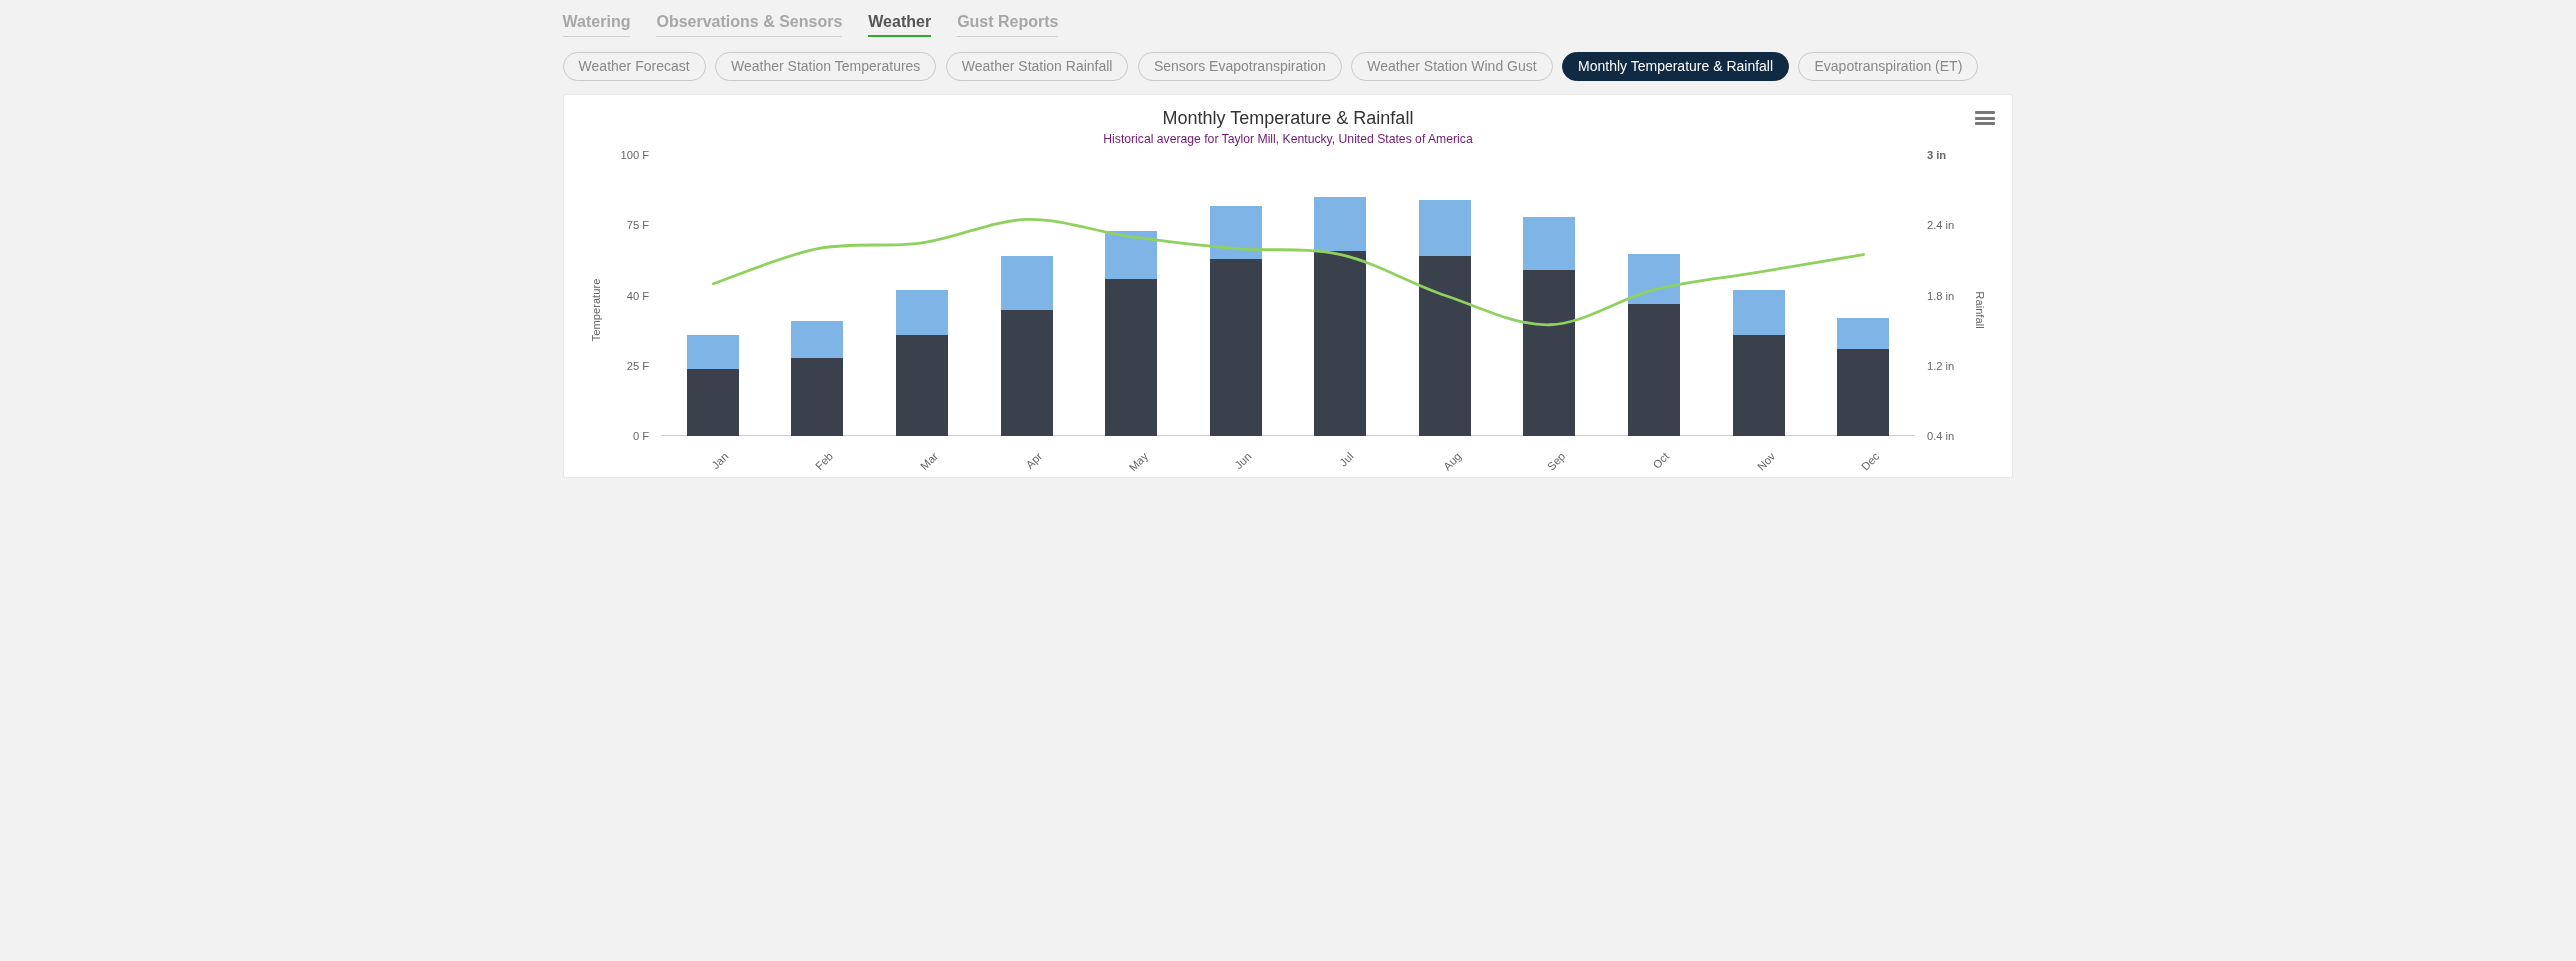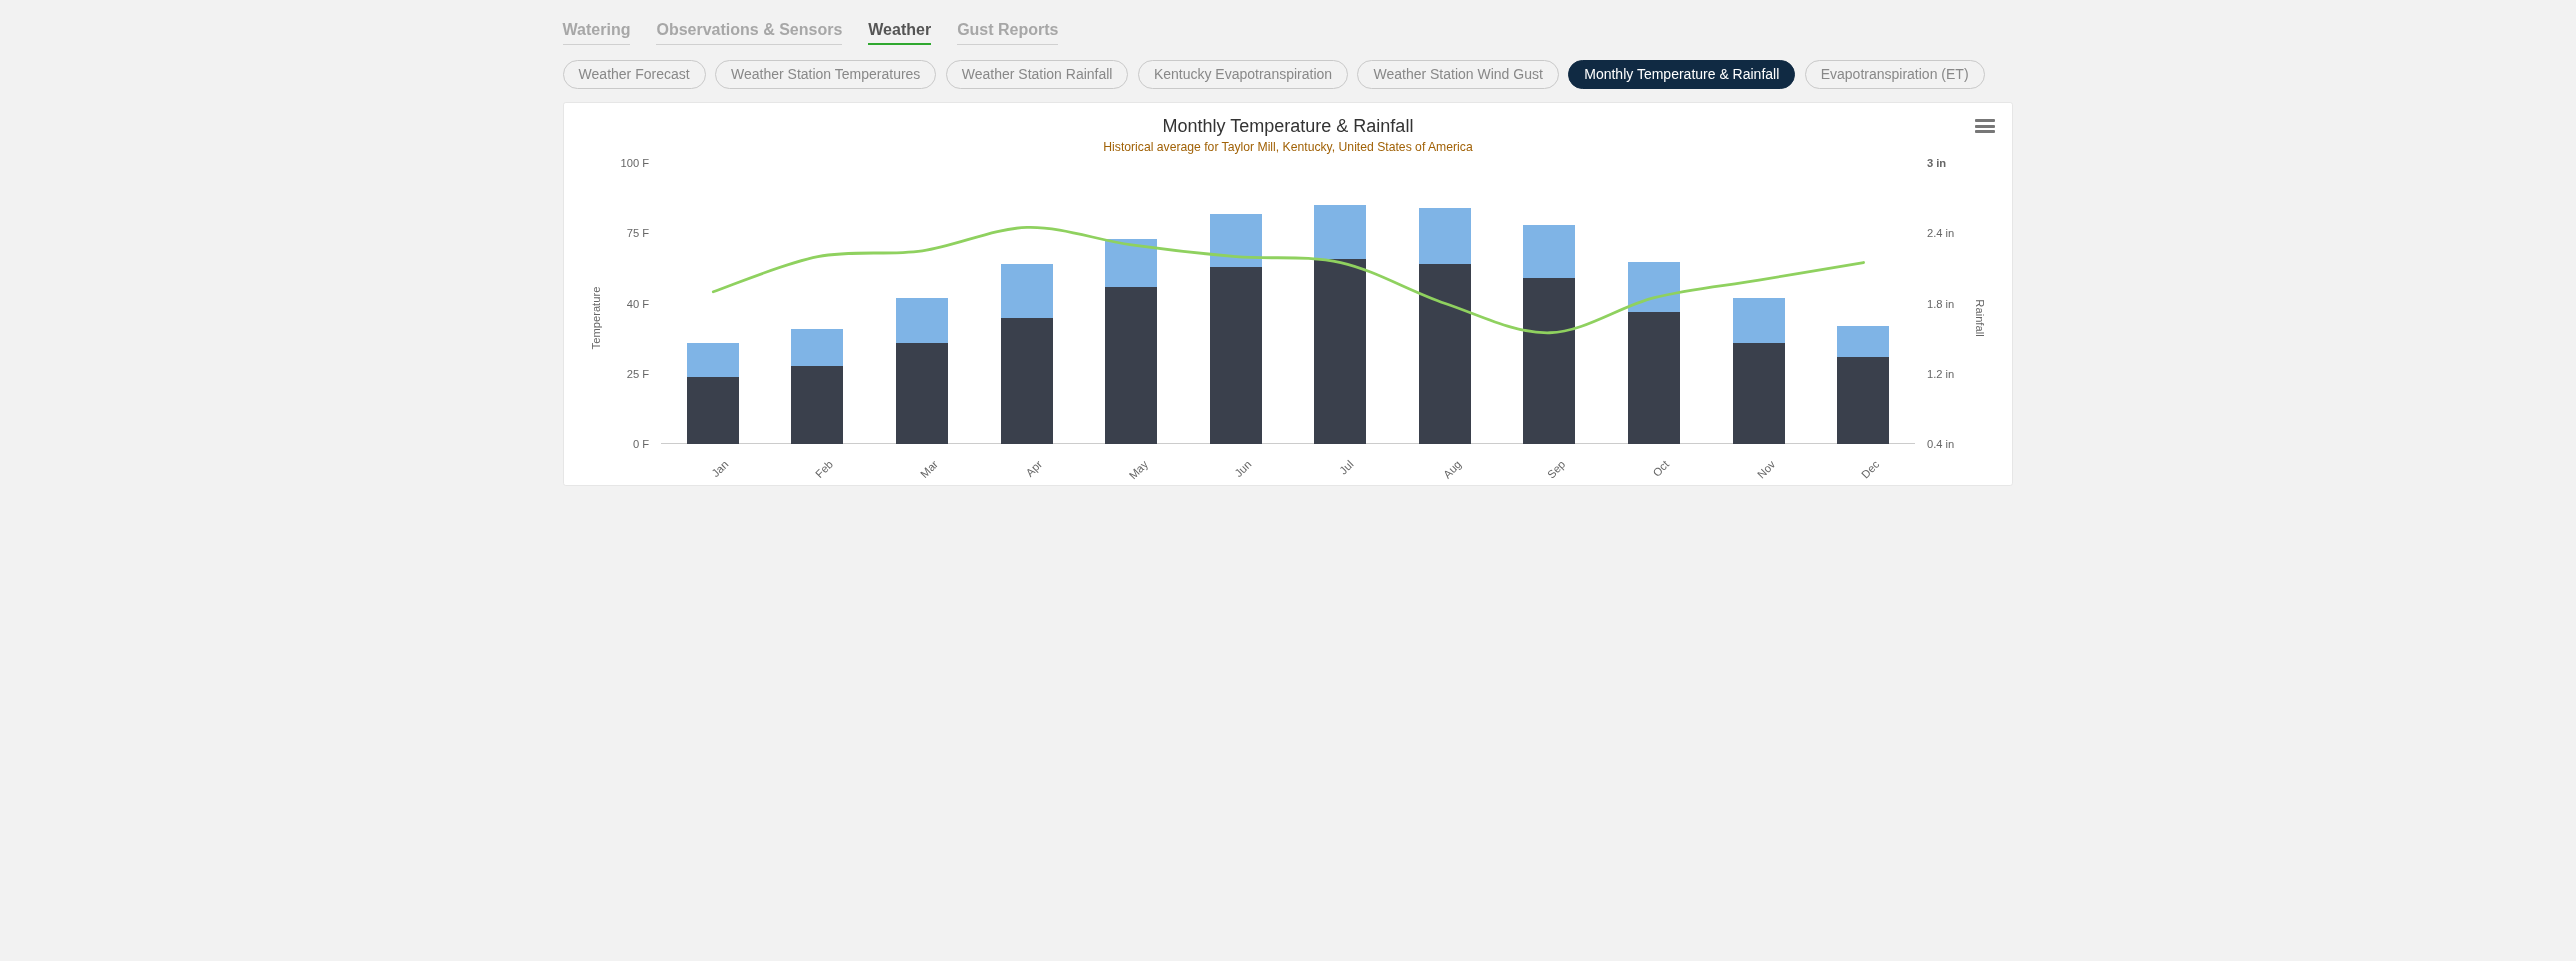--- a/index.html
+++ b/index.html
@@ -1,25 +1,25 @@
 <!DOCTYPE html>
 <html style="font-size:15px"><head>
 <meta charset="utf-8">
 <style>
   html,body{margin:0;padding:0;font-family:"Helvetica Neue",Helvetica,Arial,sans-serif;background:#f2f2f2;color:#333;}
-  .wrap{width:1462px;margin:8px auto;}
+  .wrap{width:1462px;margin:0 auto;}
   .tab-strip{display:flex;gap:26px;padding:9.4px 5.6px 7.5px;}
   .tab{font-size:16px;font-weight:600;color:#a7a7a7;padding:3.7px 0;border-bottom:1.9px solid #d0d0d0;cursor:pointer;}
   .tab.active{color:#555;border-bottom:2.8px solid #2fa82f;}
   .chip-row{display:flex;flex-wrap:wrap;gap:9.4px;padding:7.5px 5.6px 13px;}
   .chip{font-size:14px;color:#888;background:#fff0;border:1.4px solid #c9c9c9;border-radius:19px;padding:5.6px 15px;cursor:pointer;}
   .chip.active{background:#102a43;color:#fff;border-color:#102a43;}
   .card{background:#fff;border:0.9px solid #e6e6e6;border-radius:2.8px;margin:0 5.6px 9.4px;padding:7.5px 13px 13px;position:relative;}
   .card-title{font-size:18px;font-weight:400;color:#333;text-align:center;margin-top:5.6px;}
-  .card-sub{font-size:12.2px;color:#a16207;text-align:center;margin-top:2.8px;}
+  .card-sub{font-size:12.2px;color:#701a75;text-align:center;margin-top:2.8px;}
   .menu-btn{position:absolute;top:13px;right:17px;width:20.6px;height:20.6px;cursor:pointer;display:flex;flex-direction:column;justify-content:center;gap:2.8px;}
   .menu-btn span{display:block;height:2.8px;background:#777;border-radius:0.9px;}
   .chart-area{position:relative;height:309px;margin-top:9.4px;}
   .plot{position:absolute;left:84px;right:84px;top:0;bottom:28px;}
   .y-label-left{position:absolute;left:19px;top:50%;transform:translate(-50%,-50%) rotate(-90deg);font-size:11.2px;color:#666;}
   .y-label-right{position:absolute;right:19px;top:50%;transform:translate(50%,-50%) rotate(90deg);font-size:11.2px;color:#666;}
   .y-ticks-left, .y-ticks-right{position:absolute;top:0;bottom:28px;width:80px;font-size:11.2px;color:#666;}
   .y-ticks-left{left:0;text-align:right;}
   .y-ticks-right{right:0;text-align:left;}
   .y-tick{position:absolute;width:100%;transform:translateY(50%);padding:0 7.5px;box-sizing:border-box;}
@@ -46,21 +46,21 @@
       <div class="tab">Watering</div>
       <div class="tab">Observations &amp; Sensors</div>
       <div class="tab active">Weather</div>
       <div class="tab">Gust Reports</div>
     </div>
 
   <div class="chip-row" id="chip-row">
       <div class="chip">Weather Forecast</div>
       <div class="chip">Weather Station Temperatures</div>
       <div class="chip">Weather Station Rainfall</div>
-      <div class="chip">Kentucky Evapotranspiration</div>
+      <div class="chip">Sensors Evapotranspiration</div>
       <div class="chip">Weather Station Wind Gust</div>
       <div class="chip active">Monthly Temperature &amp; Rainfall</div>
       <div class="chip">Evapotranspiration (ET)</div>
     </div>
 
   <div class="card">
     <div class="menu-btn">
       <span></span>
         <span></span>
         <span></span>

